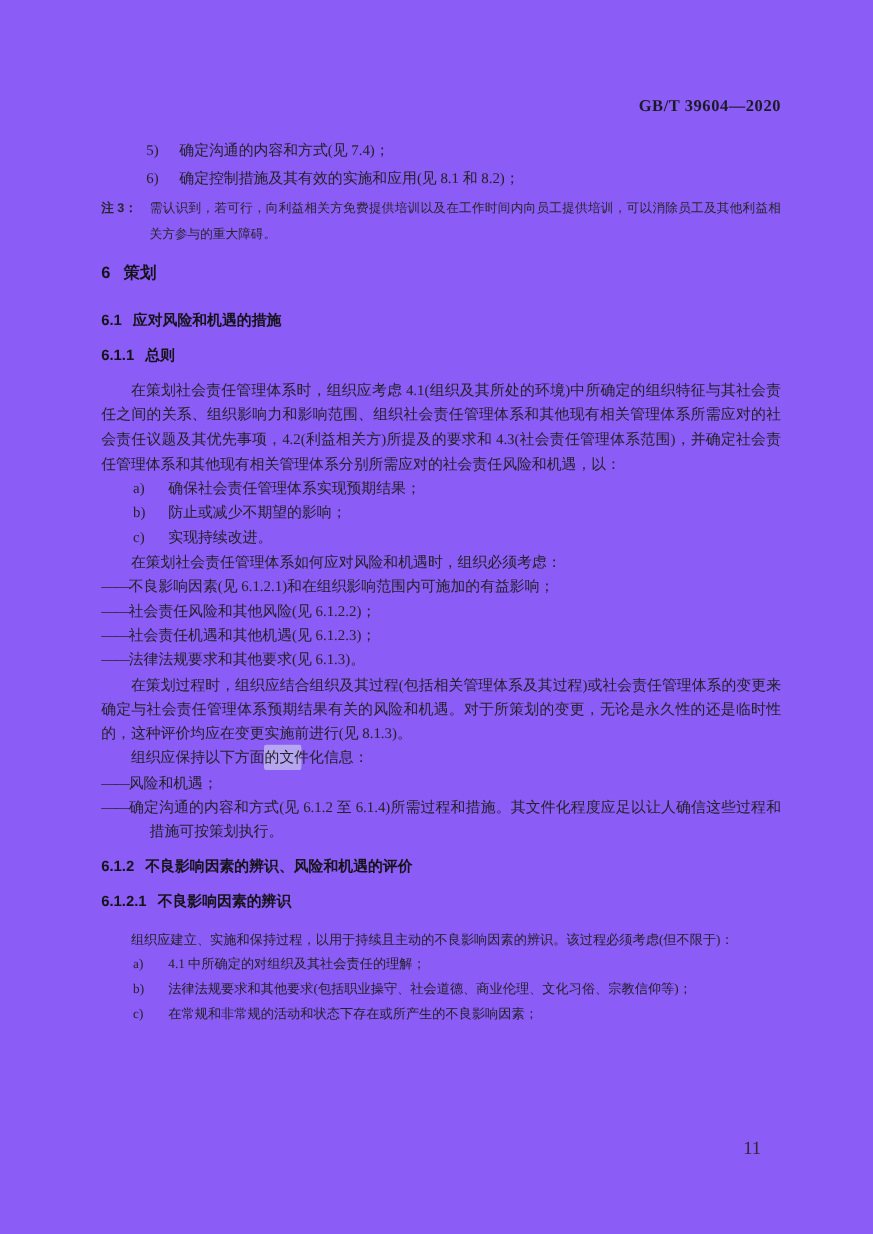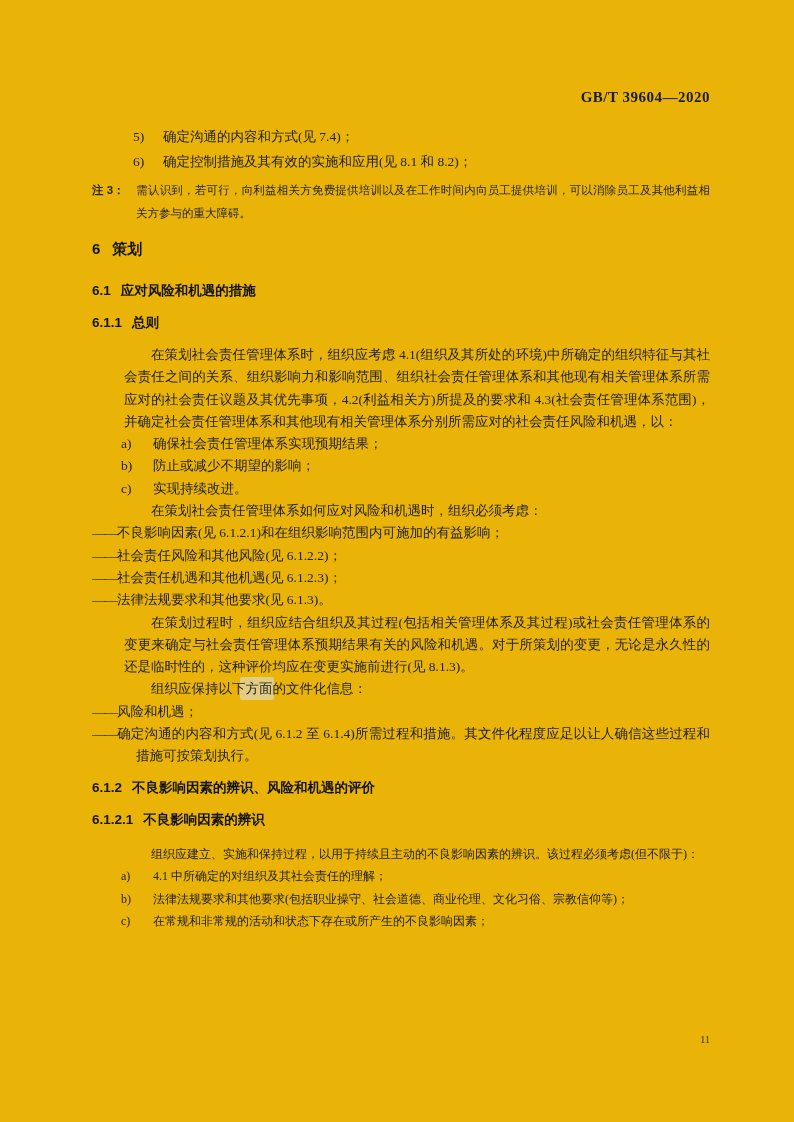--- a/index.html
+++ b/index.html
@@ -2,21 +2,21 @@
 <html><head>
 <meta charset="utf-8">
 <style>
   * { margin: 0; padding: 0; box-sizing: border-box; }
   html, body { background: #ffffff; }
   .page {
     position: relative;
     width: 794px;
     height: 1122px;
     margin: 0 auto;
-    background: #eab308;
+    background: #8b5cf6;
     font-family: "Liberation Serif", "DejaVu Serif", serif;
     color: #232327;
     overflow: hidden;
   }
   .content {
     position: relative;
     z-index: 1;
     padding: 88px 84px 0 92px;
   }
   .doc-code {
@@ -79,21 +79,20 @@
     line-height: 22.3px;
   }
   .flow2 {
     margin-top: 13px;
     font-size: 12px;
     line-height: 22.6px;
   }
   .para {
     text-indent: 27px;
     text-align: justify;
-    margin-left: 32px;
   }
   .abc-item {
     margin-left: 29px;
     padding-left: 32px;
     text-indent: -32px;
     text-align: justify;
   }
   .abc-item .num {
     display: inline-block;
     width: 32px;
@@ -103,22 +102,22 @@
     padding-left: 44px;
     text-indent: -44px;
     text-align: justify;
   }
   .dash-item .dash {
     letter-spacing: -1px;
   }
   .page-number {
     position: absolute;
     top: 1034px;
-    right: 84px;
-    font-size: 10px;
+    right: 102px;
+    font-size: 17px;
     color: #2a2a30;
     z-index: 1;
   }
   .artifact {
     position: absolute;
     left: 240px;
     top: 677px;
     width: 34px;
     height: 23px;
     background: #dbe2ea;

